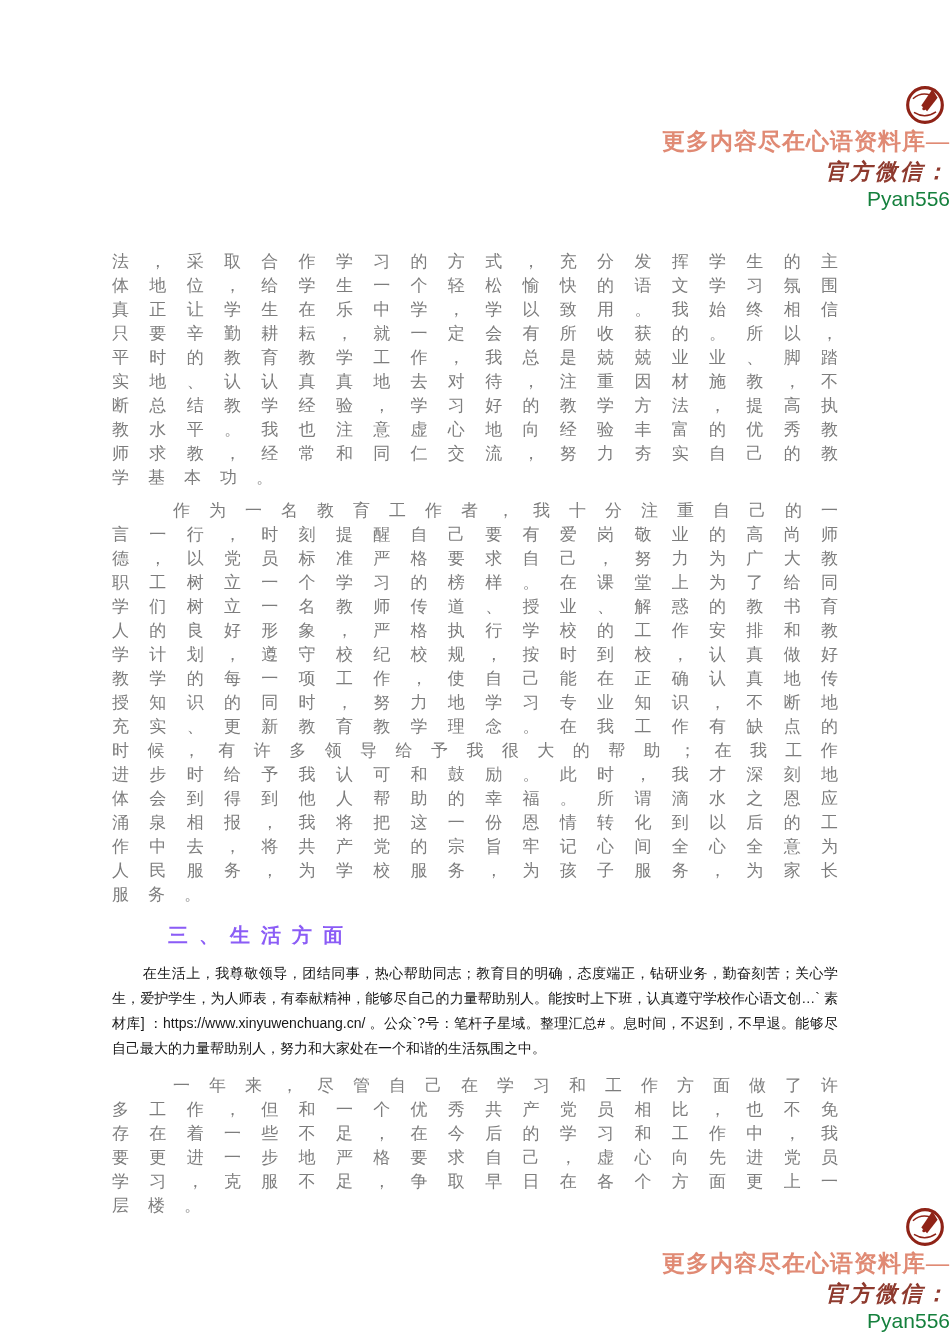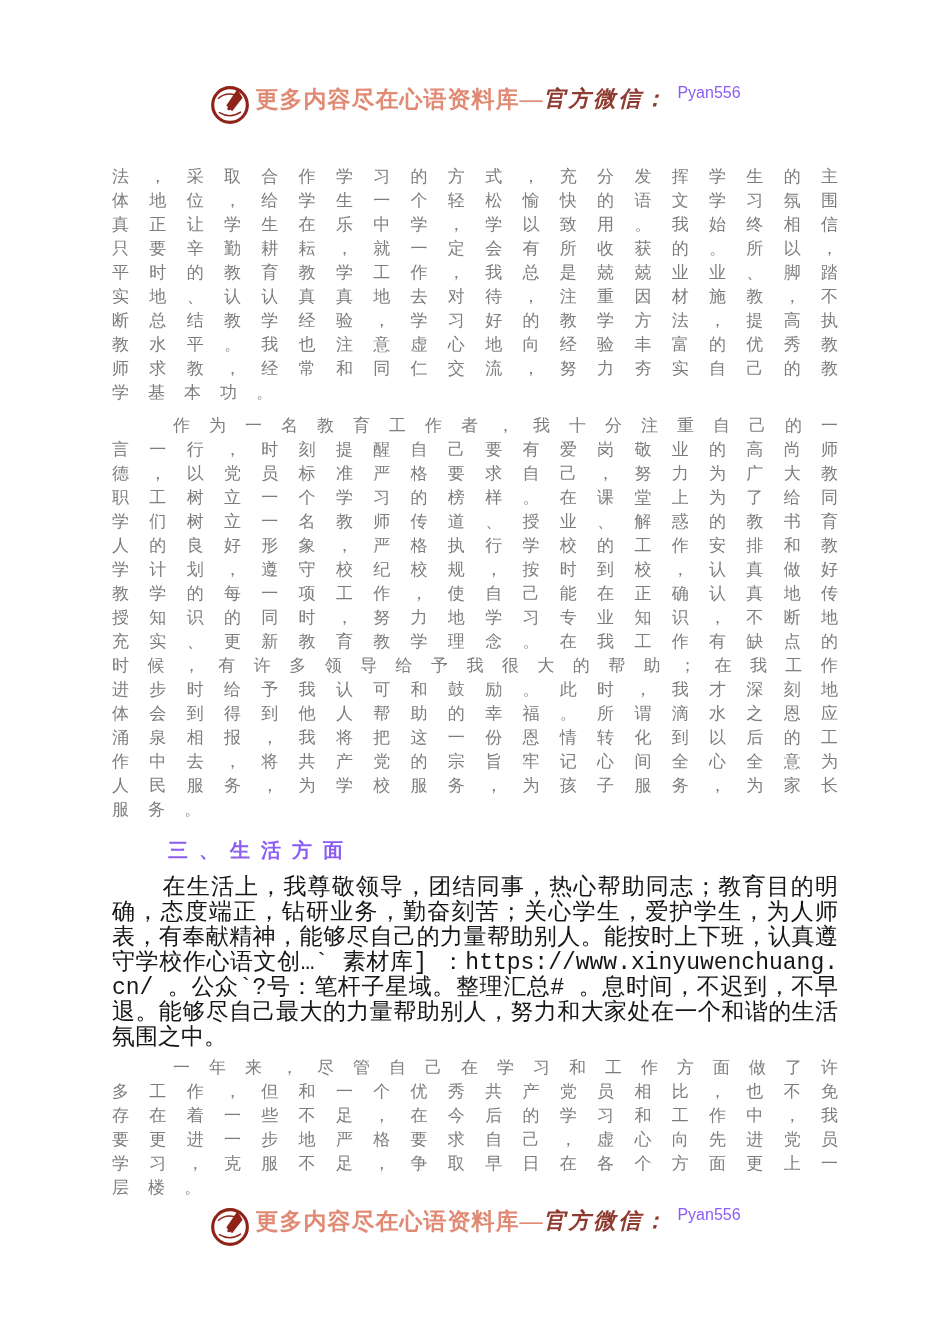--- a/index.html
+++ b/index.html
@@ -2,36 +2,36 @@
 <html><head>
 <meta charset="utf-8">
 <style>
   html,body{margin:0;padding:0;}
   body{
     width:950px;height:1344px;position:relative;background:#ffffff;
     font-family:"Liberation Serif",serif;overflow:hidden;
   }
   
   .banner{
-    display:flex;align-items:flex-start;justify-content:center;
-    width:100%;gap:0;
+    display:flex;align-items:flex-end;justify-content:center;
+    width:100%;gap:0;flex-direction:column;
   }
   .banner.header{padding-top:84px;}
   .banner.footer{position:absolute;top:1206px;left:0;}
   .banner .logo{width:42px;height:42px;flex:0 0 auto;margin-right:4px;}
   .banner .txt-main{
     color:#e08a74;font-size:23px;font-weight:bold;letter-spacing:1px;
     font-family:"Liberation Serif",serif;
   }
   .banner .txt-label{
     color:#8e3a2e;font-size:22px;font-weight:bold;font-style:italic;
     letter-spacing:3px;font-family:"Liberation Serif",serif;
   }
   .banner .txt-id{
-    color:#8b5cf6;font-size:16px;font-weight:normal;
+    color:#15803d;font-size:21px;font-weight:normal;
     font-family:"Liberation Sans",sans-serif;margin-left:9px;
   }
   
   .doc{
     width:726px;margin:0 auto;padding-top:40px;
   }
   .dist-para{margin:0 0 9px 0;}
   .dist-line{
     display:flex;justify-content:space-between;align-items:flex-start;
     height:24px;font-size:17px;color:#7d7d7d;font-weight:400;
@@ -40,23 +40,23 @@
   .dist-line span{display:inline-block;line-height:22px;}
   .dist-line.last{justify-content:flex-start;}
   .dist-line.last span{width:36px;}
   .dist-line .ind{width:42px;flex:0 0 auto;}
   .section-heading{
     font-size:20px;font-weight:bold;color:#8b5cf6;
     letter-spacing:11px;margin:14px 0 12px 56px;
     font-family:"Liberation Sans",sans-serif;
   }
   .normal-para{
-    font-size:23px;line-height:25px;color:#161616;
-    text-align:justify;text-indent:2.2em;margin:0 0 6px 0;
-    font-family:Liberation Mono, monospace;
+    font-size:14px;line-height:25px;color:#161616;
+    text-align:justify;text-indent:2.2em;margin:0 0 14px 0;
+    font-family:Liberation Sans, sans-serif;
     word-break:break-all;
   }
   .normal-para .url{color:#161616;text-decoration:none;}
 </style>
 </head>
 <body>
 
 <div class="banner header">
   <span class="logo">
     <svg viewBox="0 0 40 40" width="42" height="42">

